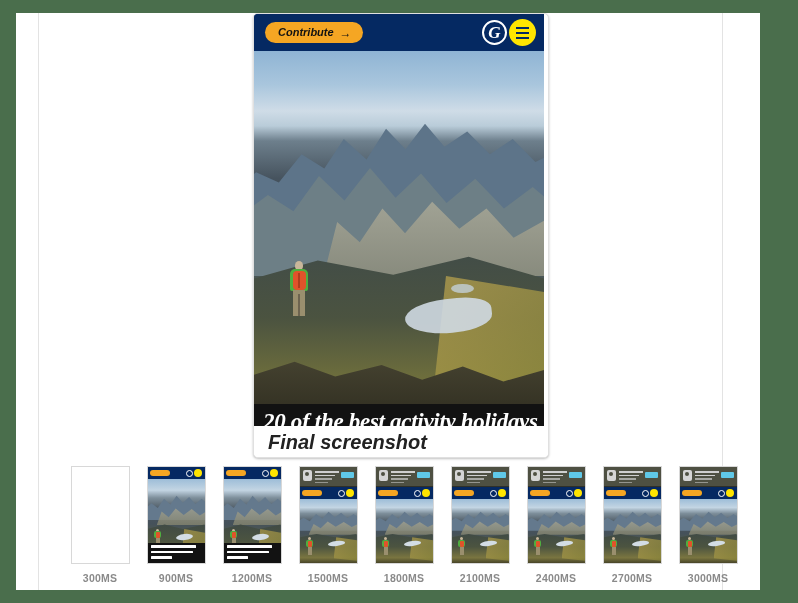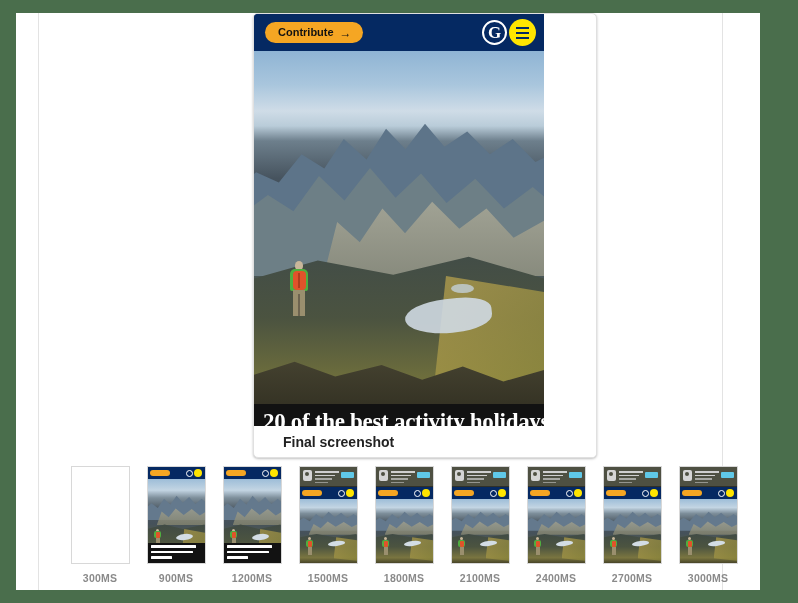--- a/index.html
+++ b/index.html
@@ -35,27 +35,28 @@
     background: #e3e3e3;
   }
   .edge-rule.left  { left: 22px; }
   .edge-rule.right { left: 706px; }
 
   
   #final-card {
     position: absolute;
     left: 237px;
     top: 0px;
-    width: 344px;
+    width: 296px;
     height: 445px;
     background: #ffffff;
     border: 1px solid #e0e0e0;
     border-radius: 5px;
     box-shadow: 0 1px 3px rgba(0,0,0,0.16), 0 1px 2px rgba(0,0,0,0.10);
     overflow: hidden;
+    font-style: italic;
   }
 
   .shot-viewport {
     position: absolute;
     left: 0; top: 0;
     width: 290px;
     height: 412px;
     overflow: hidden;
     background: #052962;
   }
@@ -263,29 +264,29 @@
     font-size: 23px;
     line-height: 25px;
     letter-spacing: -0.3px;
     white-space: nowrap;
     overflow: hidden;
     height: 22px;
   }
 
   .card-caption {
     position: absolute;
-    left: 15px;
+    left: 0;
     top: 412px;
     width: 100%;
     height: 32px;
     background: #ffffff;
     display: flex;
     align-items: center;
     padding-left: 14px;
-    font-size: 14px;
+    font-size: 20px;
     font-weight: bold;
     color: #222222;
   }
 
   
   #filmstrip {
     position: absolute;
     left: 52px;
     top: 453px;
     width: 672px;

